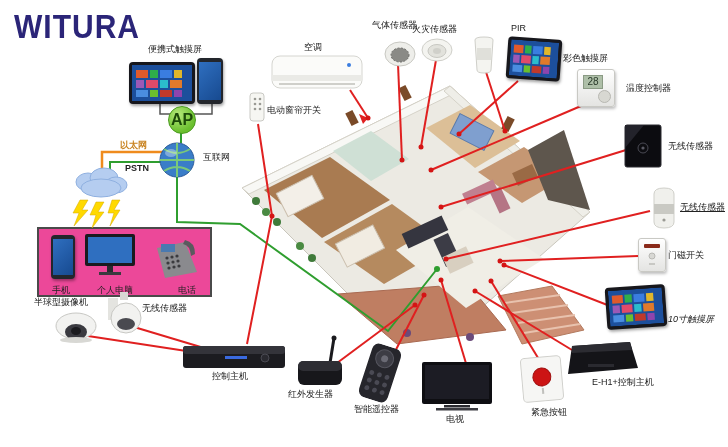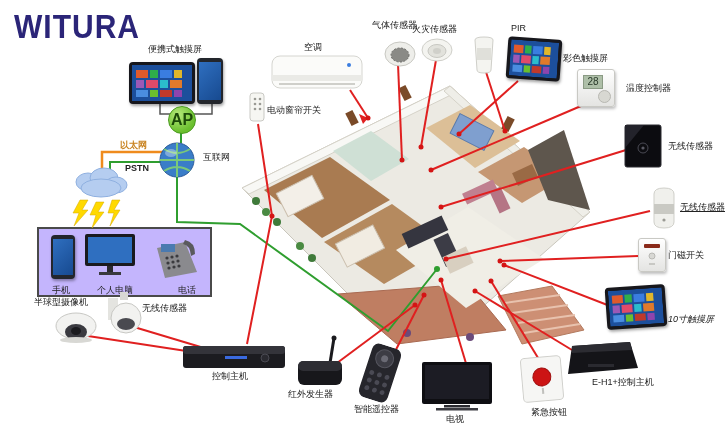--- a/index.html
+++ b/index.html
@@ -18,21 +18,21 @@
   .wtab .scr{width:100%;height:100%;}
   
   .phone{position:absolute;background:#23262c;border-radius:4px;padding:4px 2px;box-shadow:1px 2px 3px rgba(0,0,0,.35);}
   .phone .scr{width:100%;height:100%;background:linear-gradient(135deg,#2f6fc0,#174a90);}
   
   .ap{position:absolute;width:26px;height:26px;border-radius:50%;
       background:radial-gradient(circle at 35% 30%,#b5e87a,#6abf2e 70%);
       border:1px solid #4a9a1e;color:#1c4a08;font-size:16px;font-weight:bold;
       display:flex;align-items:center;justify-content:center;}
   
-  #commbox{position:absolute;left:37px;top:227px;width:171px;height:66px;border:2px solid #4a4a4a;background:#c4b5fd;}
+  #commbox{position:absolute;left:37px;top:227px;width:171px;height:66px;border:2px solid #4a4a4a;background:#ec4899;}
   .whitebox{position:absolute;background:linear-gradient(#ffffff,#e4e4e2);border:1px solid #c9c9c4;border-radius:3px;box-shadow:1px 2px 3px rgba(0,0,0,.25);}
 </style>
 </head>
 <body>
 
 <div id="canvas">
 
   <svg width="0" height="0" style="position:absolute">
     <defs>
       <symbol id="tiles" viewBox="0 0 60 36">

